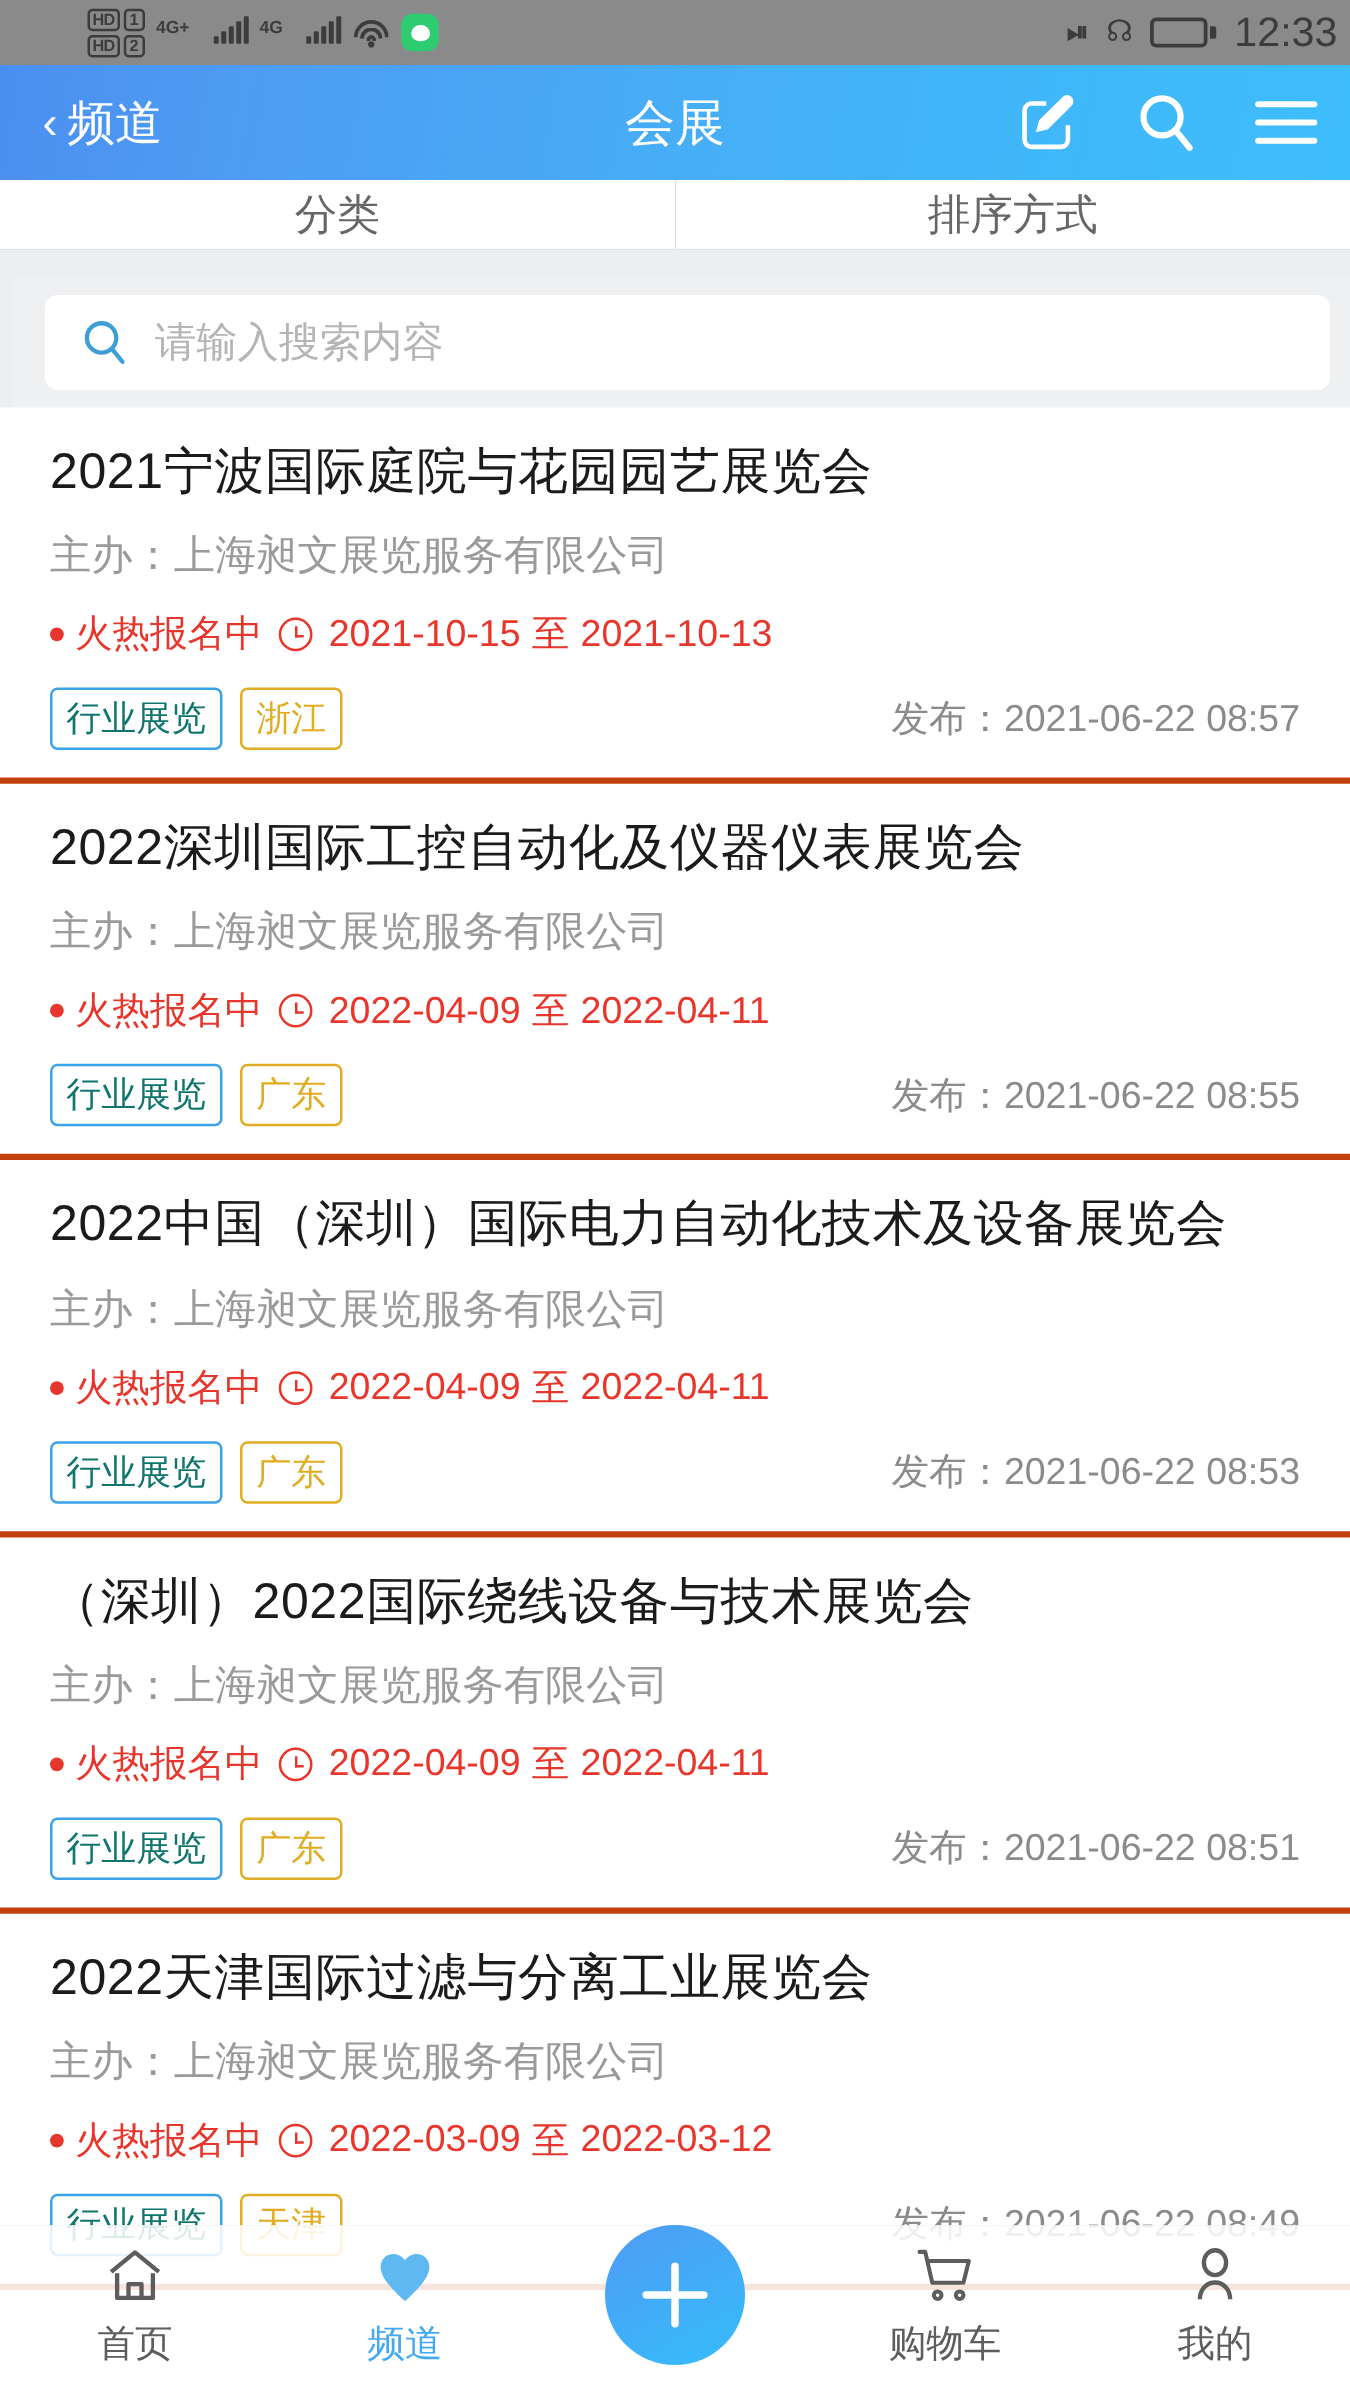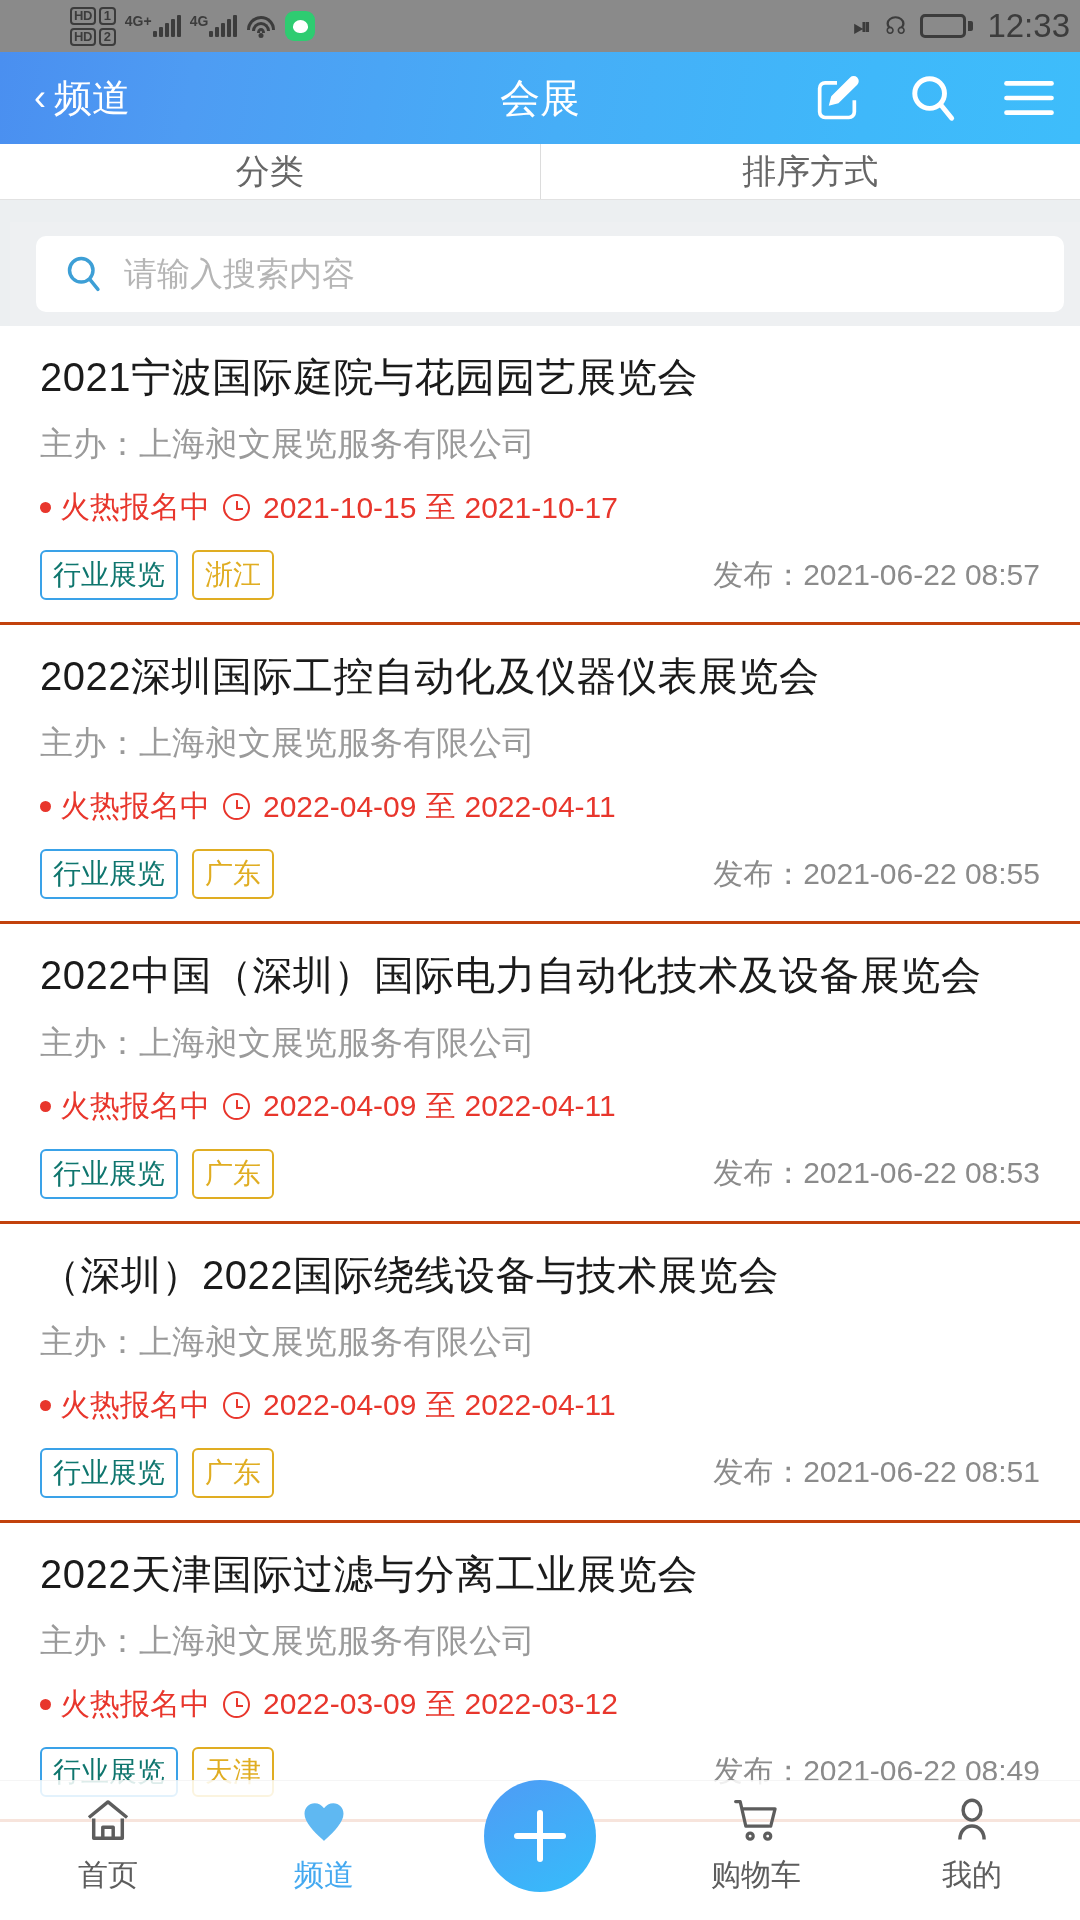--- a/index.html
+++ b/index.html
@@ -25,21 +25,21 @@
     border:2.5px solid #3c3c3c; border-radius:4px;
     font-size:13px; font-weight:bold; color:#3c3c3c;
     padding:0 2px; line-height:15px; height:18px;
     display:flex; align-items:center; letter-spacing:-0.5px;
   }
   .hd-num{
     border:2.5px solid #3c3c3c; border-radius:4px;
     font-size:13px; font-weight:bold; color:#3c3c3c;
     width:17px; height:18px; display:flex; align-items:center; justify-content:center;
   }
-  .sig-group{ display:flex; align-items:center; gap:1px; }
+  .sig-group{ display:flex; align-items:flex-start; gap:19px; }
   .sig-label{ font-size:14px; color:#3c3c3c; font-weight:bold; margin-bottom:11px; }
   .bars{ display:flex; align-items:flex-end; gap:2px; height:22px; }
   .bars i{ display:block; width:4px; background:#3c3c3c; border-radius:1px; }
   .bars i:nth-child(1){ height:6px; }
   .bars i:nth-child(2){ height:10px; }
   .bars i:nth-child(3){ height:14px; }
   .bars i:nth-child(4){ height:18px; }
   .bars i:nth-child(5){ height:22px; }
   .wifi{ position:relative; width:30px; height:24px; }
   .wifi span{
@@ -106,21 +106,21 @@
   }
   .search-ph{ font-size:33px; color:#b5b5b5; }
 
   
   .list{
     position:absolute; top:326px; left:0; width:1080px; height:1594px;
     background:#fff; overflow:hidden;
   }
   .card{
     padding:26px 40px 22px 40px;
-    border-bottom:3px solid #c2410c;
+    border-bottom:5px solid #c2410c;
   }
   .c-title{
     font-size:40px; color:#1b1b1b; line-height:1.28; font-weight:400;
     letter-spacing:0.5px;
   }
   .c-org{ font-size:33px; color:#9a9a9a; margin-top:19px; }
   .c-status{
     display:flex; align-items:center; gap:9px; margin-top:20px;
     color:#e8362c; font-size:30px;
   }
@@ -278,21 +278,21 @@
       <div class="c-title">2021宁波国际庭院与花园园艺展览会</div>
       <div class="c-org">
         <span>主办：</span><span>上海昶文展览服务有限公司</span>
       </div>
       <div class="c-status">
         <span class="dot"></span>
         <span>火热报名中</span>
         <span class="clock-ic"></span>
         <span>2021-10-15</span>
         <span>至</span>
-        <span>2021-10-17</span>
+        <span>2021-10-13</span>
       </div>
       <div class="c-foot">
         <span class="tag cat">行业展览</span>
         <span class="tag region">浙江</span>
         <span class="c-pub">
           <span>发布：</span><span>2021-06-22 08:57</span>
         </span>
       </div>
     </div>
 

